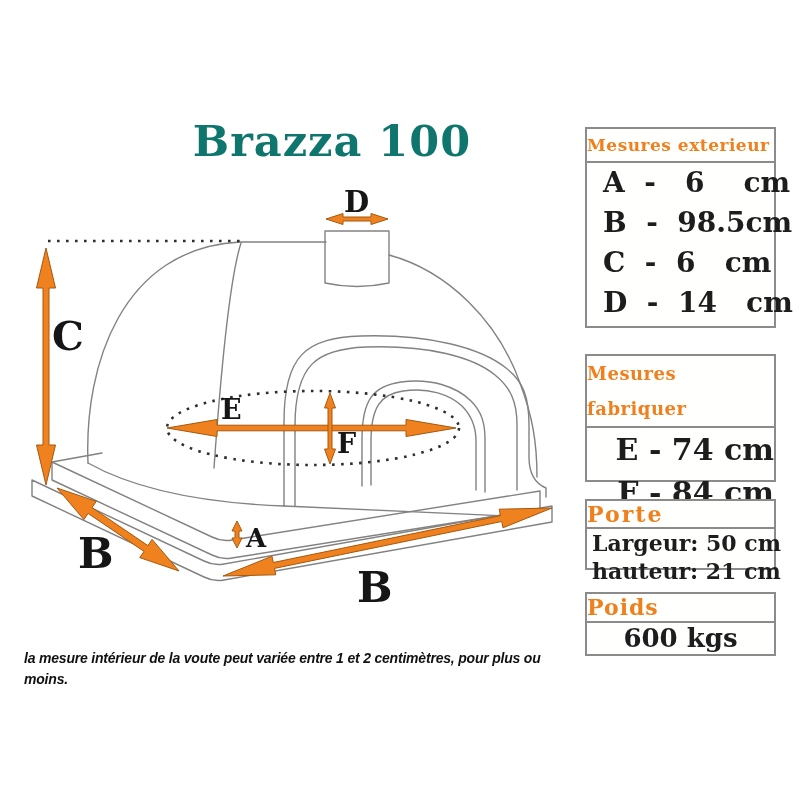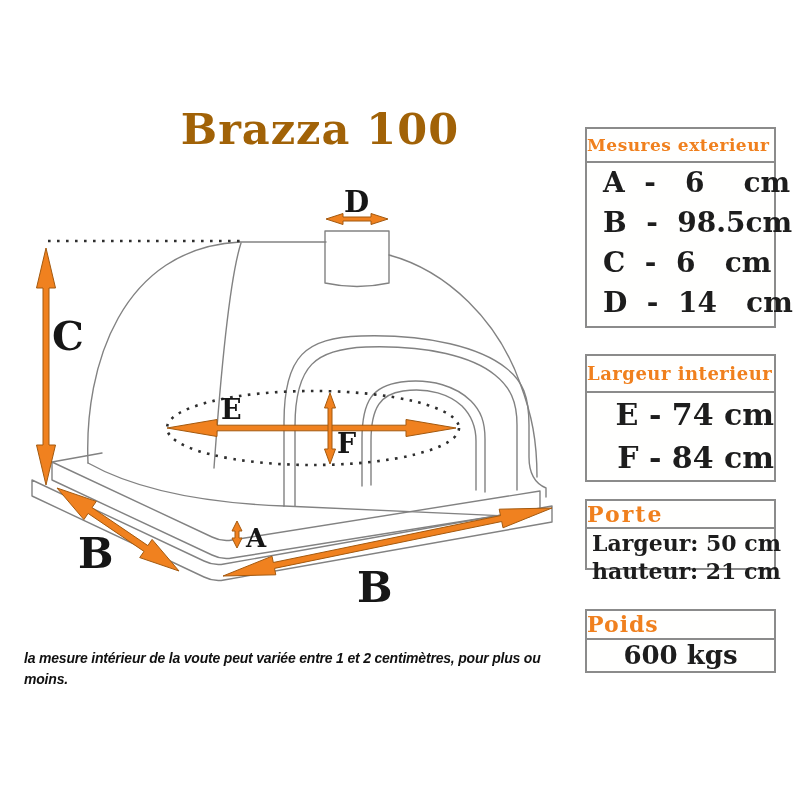--- a/index.html
+++ b/index.html
@@ -1,37 +1,37 @@
 <!DOCTYPE html>
 <html><head>
 <meta charset="utf-8">
 <style>
   html,body{margin:0;padding:0;background:#ffffff;}
   .stage{
     position:relative;width:800px;height:800px;background:#ffffff;overflow:hidden;
     font-family:"DejaVu Serif", serif;color:#1d1d1d;
   }
   .title{
-    position:absolute;left:110px;top:104px;width:420px;margin:0;
+    position:absolute;left:110px;top:104px;width:420px;margin:12px;
     text-align:center;font-size:43px;font-weight:700;letter-spacing:1px;
-    color:#a16207;font-family:"DejaVu Serif", serif;
+    color:#0f766e;font-family:"DejaVu Serif", serif;
   }
   .oven{position:absolute;left:0;top:185px;width:578px;height:430px;}
   .art{stroke:#828282;stroke-width:1.4;fill:none;stroke-linejoin:round;stroke-linecap:round;}
   .dots{stroke:#2e2e2e;stroke-width:2.6;fill:none;stroke-dasharray:2.6 6.4;stroke-linecap:butt;}
   .arrow{fill:#f0811f;stroke:#a3590f;stroke-width:1;}
   .lbl{font-family:"DejaVu Serif", serif;font-weight:700;fill:#161616;}
   .panel{
     position:absolute;left:585px;width:191px;box-sizing:border-box;
     border:2px solid #8b8b8b;background:#fffffe;
   }
   .p1{top:127px;height:201px;}
   .p2{top:354px;height:128px;}
   .p3{top:499px;height:71px;}
-  .p4{top:609px;height:64px;}
+  .p4{top:592px;height:64px;}
   .ph{
     border-bottom:2px solid #8b8b8b;color:#f0801e;
     font-weight:700;font-family:"DejaVu Serif", serif;
   }
   .p1 .ph{font-size:17px;line-height:32px;letter-spacing:.5px;}
   .p2 .ph{font-size:18px;line-height:35px;letter-spacing:.5px;}
   .p3 .ph{font-size:22px;line-height:26px;letter-spacing:2px;}
   .p4 .ph{font-size:22px;line-height:27px;letter-spacing:1px;}
   .m-row{font-weight:700;white-space:pre;color:#1d1d1d;}
   .p1 .m-row{font-size:28px;line-height:40px;padding-left:16px;}
@@ -110,21 +110,21 @@
     <div class="ph">Mesures exterieur</div>
     <div class="rows">
       <div class="m-row">A  -   6    cm</div>
       <div class="m-row">B  -  98.5cm</div>
       <div class="m-row">C  -  6   cm</div>
       <div class="m-row">D  -  14   cm</div>
     </div>
   </section>
 
   <section class="panel p2">
-    <div class="ph">Largeur interieur</div>
+    <div class="ph">Mesures fabriquer</div>
     <div class="rows">
       <div class="m-row">E - 74 cm</div>
       <div class="m-row">F - 84 cm</div>
     </div>
   </section>
 
   <section class="panel p3">
     <div class="ph">Porte</div>
     <div class="rows">
       <div class="m-row">Largeur: 50 cm</div>

